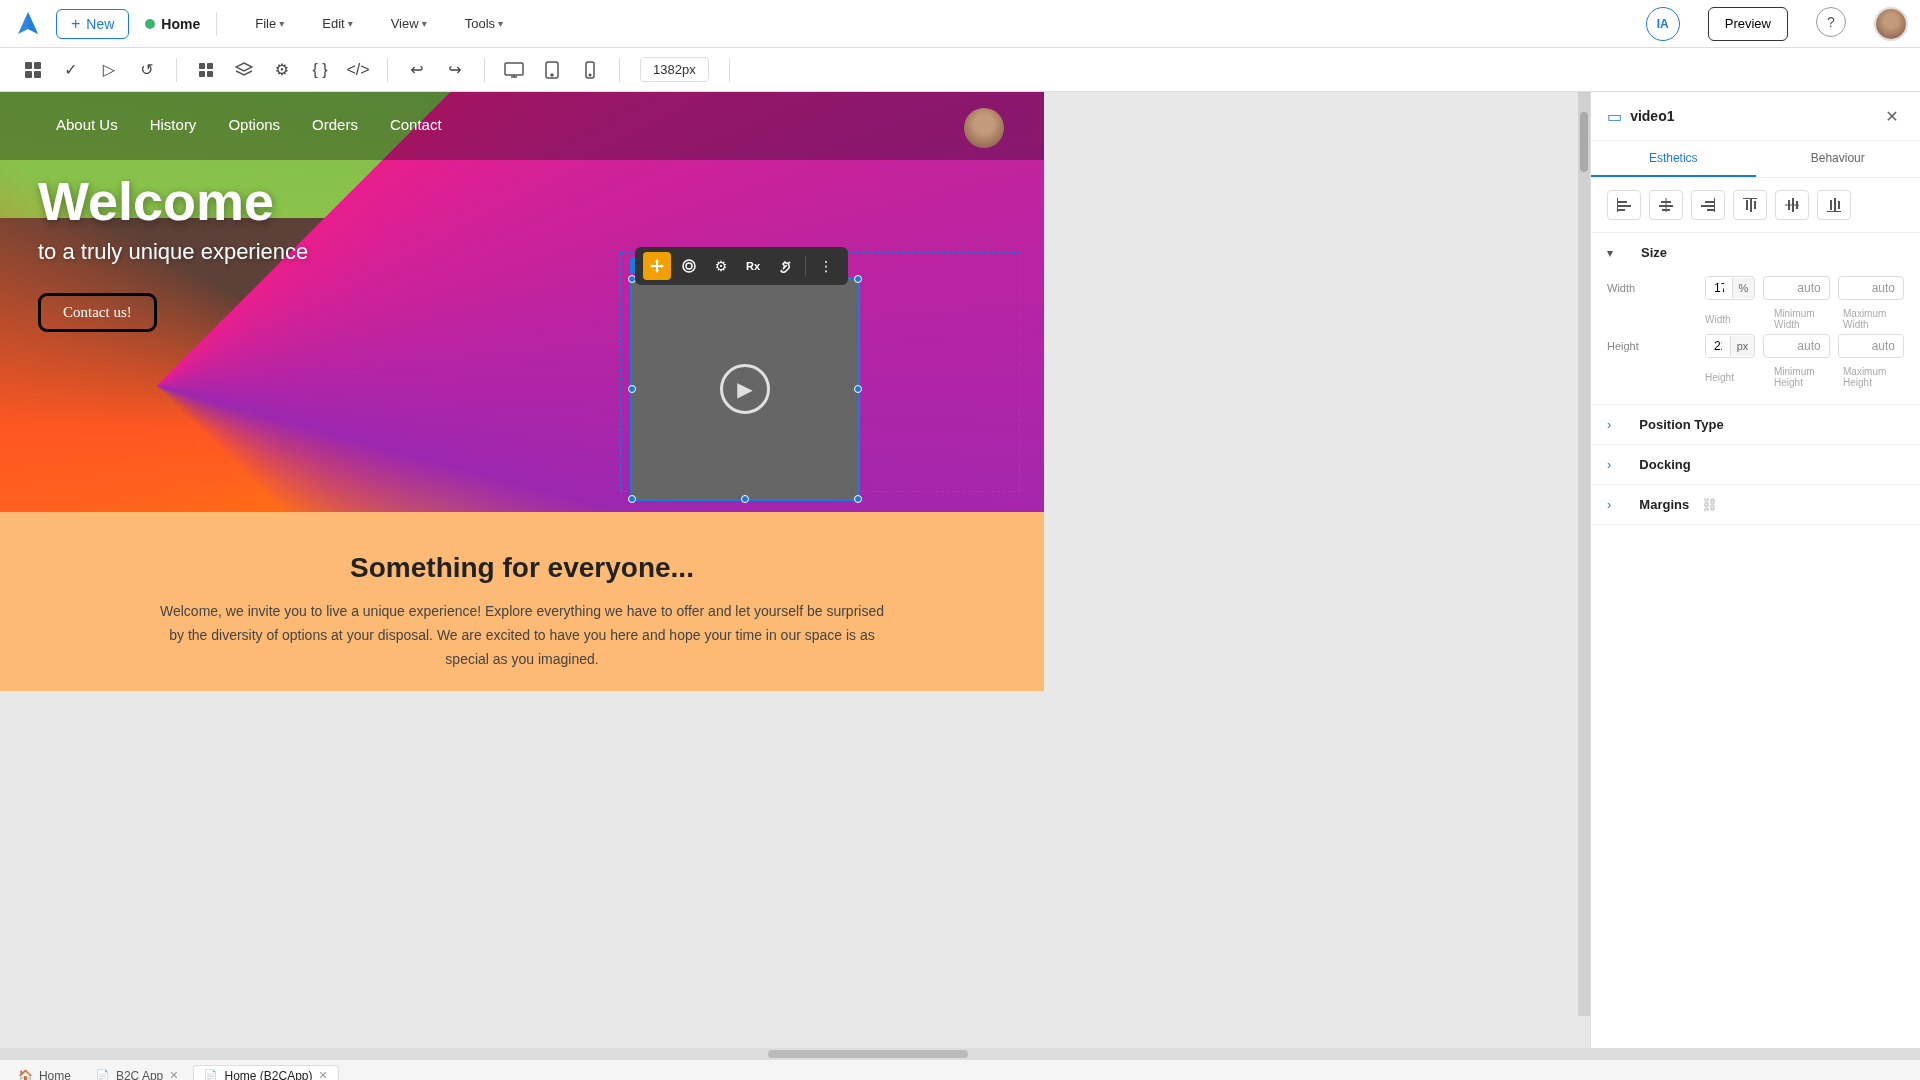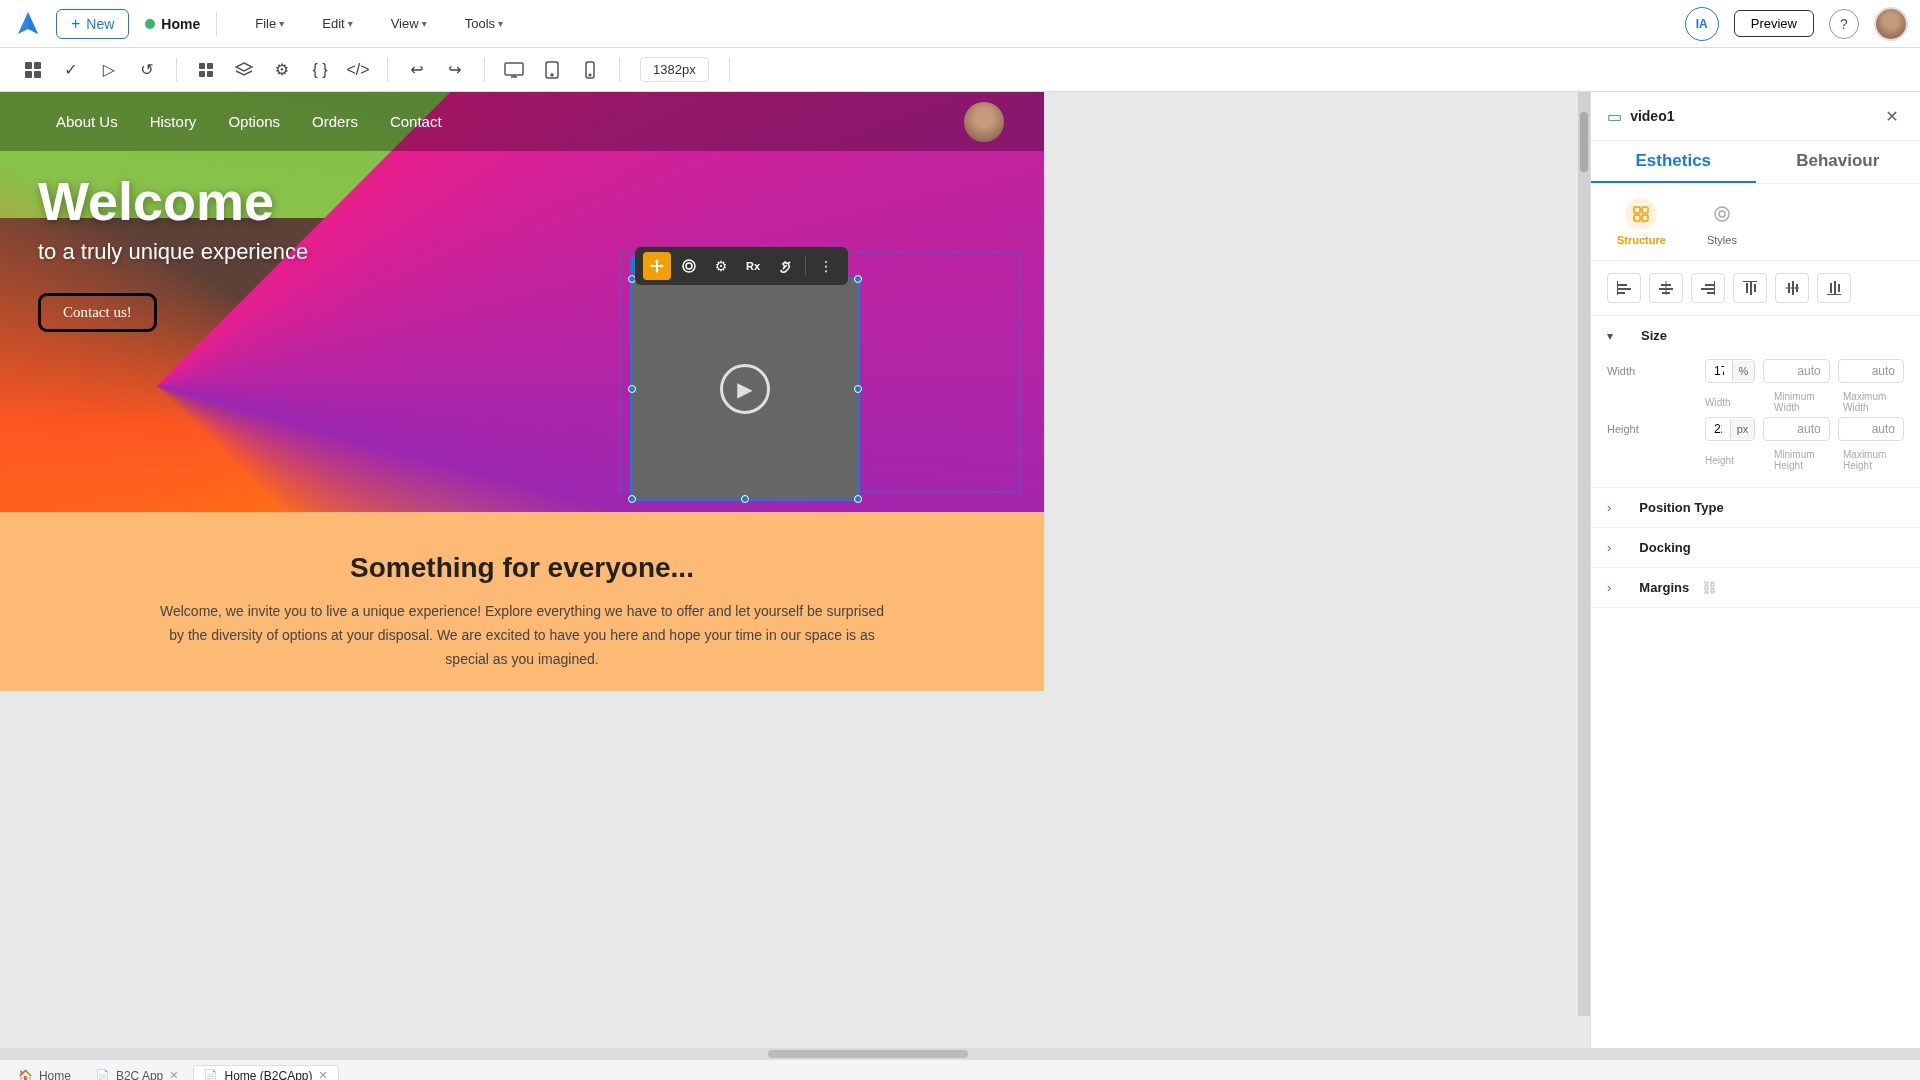--- a/index.html
+++ b/index.html
@@ -41,21 +41,21 @@
     }
     .menu-item {
       display: flex; align-items: center; gap: 3px;
       font-size: 13px; color: #333; padding: 5px 10px;
       cursor: pointer; border-radius: 4px;
     }
     .menu-item .chevron { font-size: 10px; color: #666; }
     .toolbar-sep { width: 1px; height: 24px; background: #ddd; margin: 0 8px; }
     .right-tools {
       margin-left: auto;
-      display: flex; align-items: center; gap: 15px;
+      display: flex; gap: 28px;
     }
     .ia-badge {
       width: 34px; height: 34px; border-radius: 50%; border: 1.5px solid #1a7adb;
       display: flex; align-items: center; justify-content: center;
       font-size: 12px; font-weight: 700; color: #1a7adb; cursor: pointer;
     }
     .btn-preview {
       border: 1.5px solid #333; border-radius: 6px; padding: 5px 16px;
       font-size: 13px; font-weight: 500; background: #fff; cursor: pointer;
     }
@@ -124,24 +124,23 @@
       width: 1044px;
       background: #fff;
       position: relative;
       overflow: hidden;
     }
 
     
     .site-nav {
       background: rgba(0,0,0,0.3);
       display: flex;
-      align-items: center;
       justify-content: space-around;
-      padding: 0 40px;
-      height: 59px;
+      padding: 16px 40px;
+      height: 68px;
       position: absolute;
       top: 0; left: 0; right: 0;
       z-index: 10;
     }
     .nav-item {
       color: #fff; font-size: 15px; font-weight: 400;
       cursor: pointer; padding: 8px 16px;
     }
     .nav-avatar {
       width: 40px; height: 40px; border-radius: 50%;
@@ -300,21 +299,21 @@
       display: flex; align-items: center; justify-content: center;
       cursor: pointer; color: #666; font-size: 16px;
     }
     .panel-tabs {
       display: flex;
       border-bottom: 1px solid #eee;
     }
     .panel-tab {
       flex: 1; text-align: center;
       padding: 10px;
-      font-size: 17px; font-weight: 700;
+      font-size: 12px; font-weight: 400;
       cursor: pointer; color: #666;
       border-bottom: 2px solid transparent;
     }
     .panel-tab.active {
       color: #1a7adb;
       border-bottom: 2px solid #1a7adb;
     }
     .panel-sub-tabs {
       display: flex; align-items: center;
       padding: 10px 16px; gap: 20px;
@@ -655,43 +654,20 @@
       <span style="color:#1a7adb; font-size:16px;">▭</span>
       <span class="panel-title">video1</span>
       <div class="panel-close">✕</div>
     </div>
 
     <div class="panel-tabs">
       <div class="panel-tab active">Esthetics</div>
       <div class="panel-tab">Behaviour</div>
     </div>
 
-    <div class="panel-sub-tabs">
-      <div class="sub-tab-item">
-        <div class="sub-tab-icon active-icon">
-          <svg width="20" height="20" viewBox="0 0 20 20" fill="none">
-            <rect x="3" y="3" width="6" height="6" rx="1" stroke="#f0a000" stroke-width="1.5"></rect>
-            <rect x="11" y="3" width="6" height="6" rx="1" stroke="#f0a000" stroke-width="1.5"></rect>
-            <rect x="3" y="11" width="6" height="6" rx="1" stroke="#f0a000" stroke-width="1.5"></rect>
-            <rect x="11" y="11" width="6" height="6" rx="1" stroke="#f0a000" stroke-width="1.5"></rect>
-          </svg>
-        </div>
-        <span class="sub-tab-label active-label">Structure</span>
-      </div>
-      <div class="sub-tab-item">
-        <div class="sub-tab-icon inactive-icon">
-          <svg width="20" height="20" viewBox="0 0 20 20" fill="none" stroke="#aaa" stroke-width="1.5">
-            <path d="M10 3 C6 3 3 6 3 10 C3 14 6 17 10 17"></path>
-            <path d="M10 3 C14 3 17 6 17 10 C17 14 14 17 10 17"></path>
-            <circle cx="10" cy="10" r="3" stroke="#aaa"></circle>
-          </svg>
-        </div>
-        <span class="sub-tab-label">Styles</span>
-      </div>
-    </div>
 
     <div class="align-row">
       <div class="align-btn">
         <svg width="16" height="16" viewBox="0 0 16 16" fill="#555">
           <rect x="1" y="4" width="10" height="2"></rect>
           <rect x="1" y="8" width="14" height="2"></rect>
           <rect x="1" y="12" width="8" height="2"></rect>
           <rect x="1" y="1" width="1" height="14"></rect>
         </svg>
       </div>

